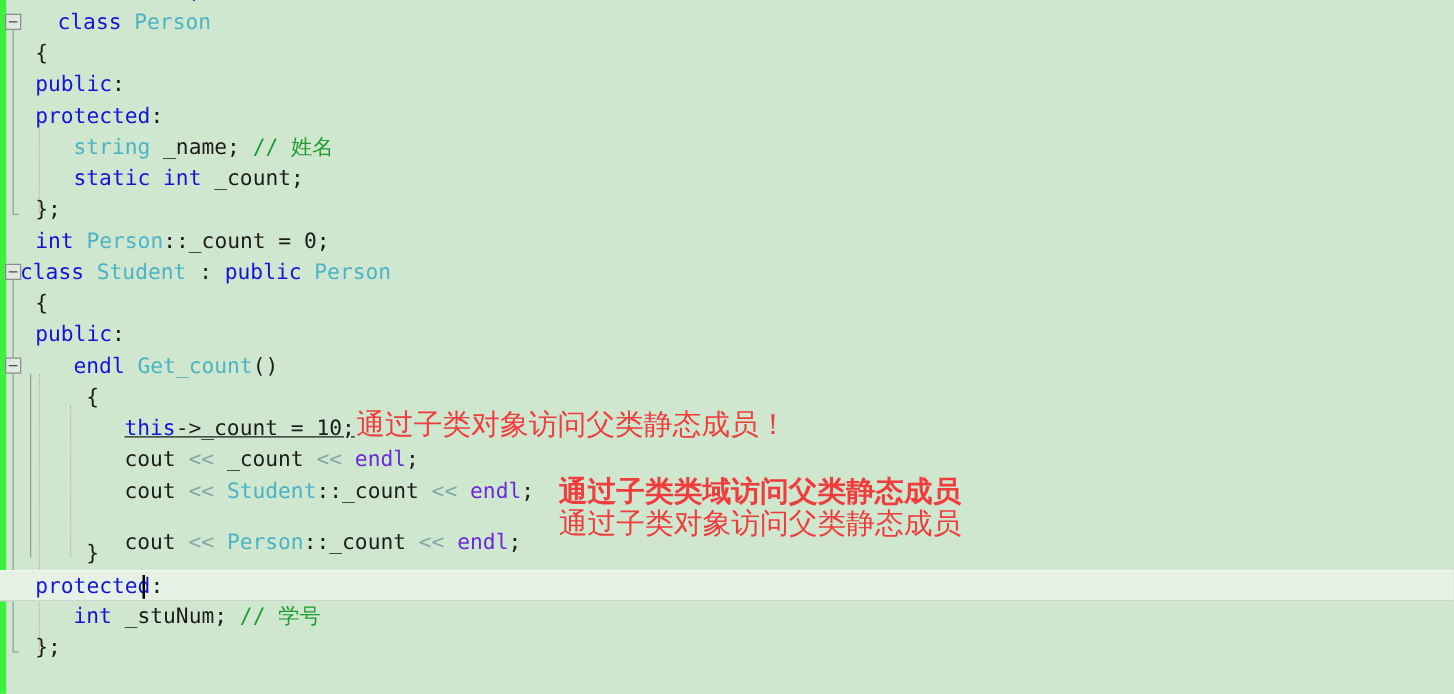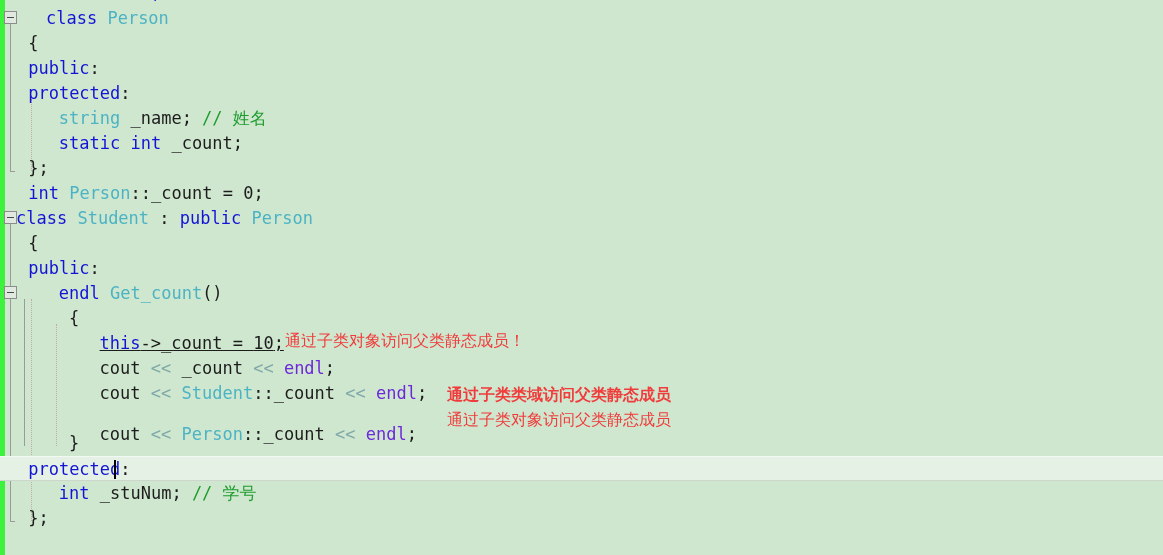--- a/index.html
+++ b/index.html
@@ -62,21 +62,21 @@
     position:absolute;width:5px;height:1px;background:#9a9a9a;
   }
   .guide{
     position:absolute;width:0;border-left:1px dotted #c7a7a7;
   }
   
   .anno{
     position:absolute;
     color:#f03c3c;
     font-family:"DejaVu Sans","Liberation Sans",sans-serif;
-    font-size:16px;
+    font-size:23px;
     line-height:25px;
     white-space:pre;
     font-weight:normal;
   }
   
   .callout{
     position:absolute;
     border:3px solid #12dede;
     background:#cfe7cf;
     box-sizing:border-box;

